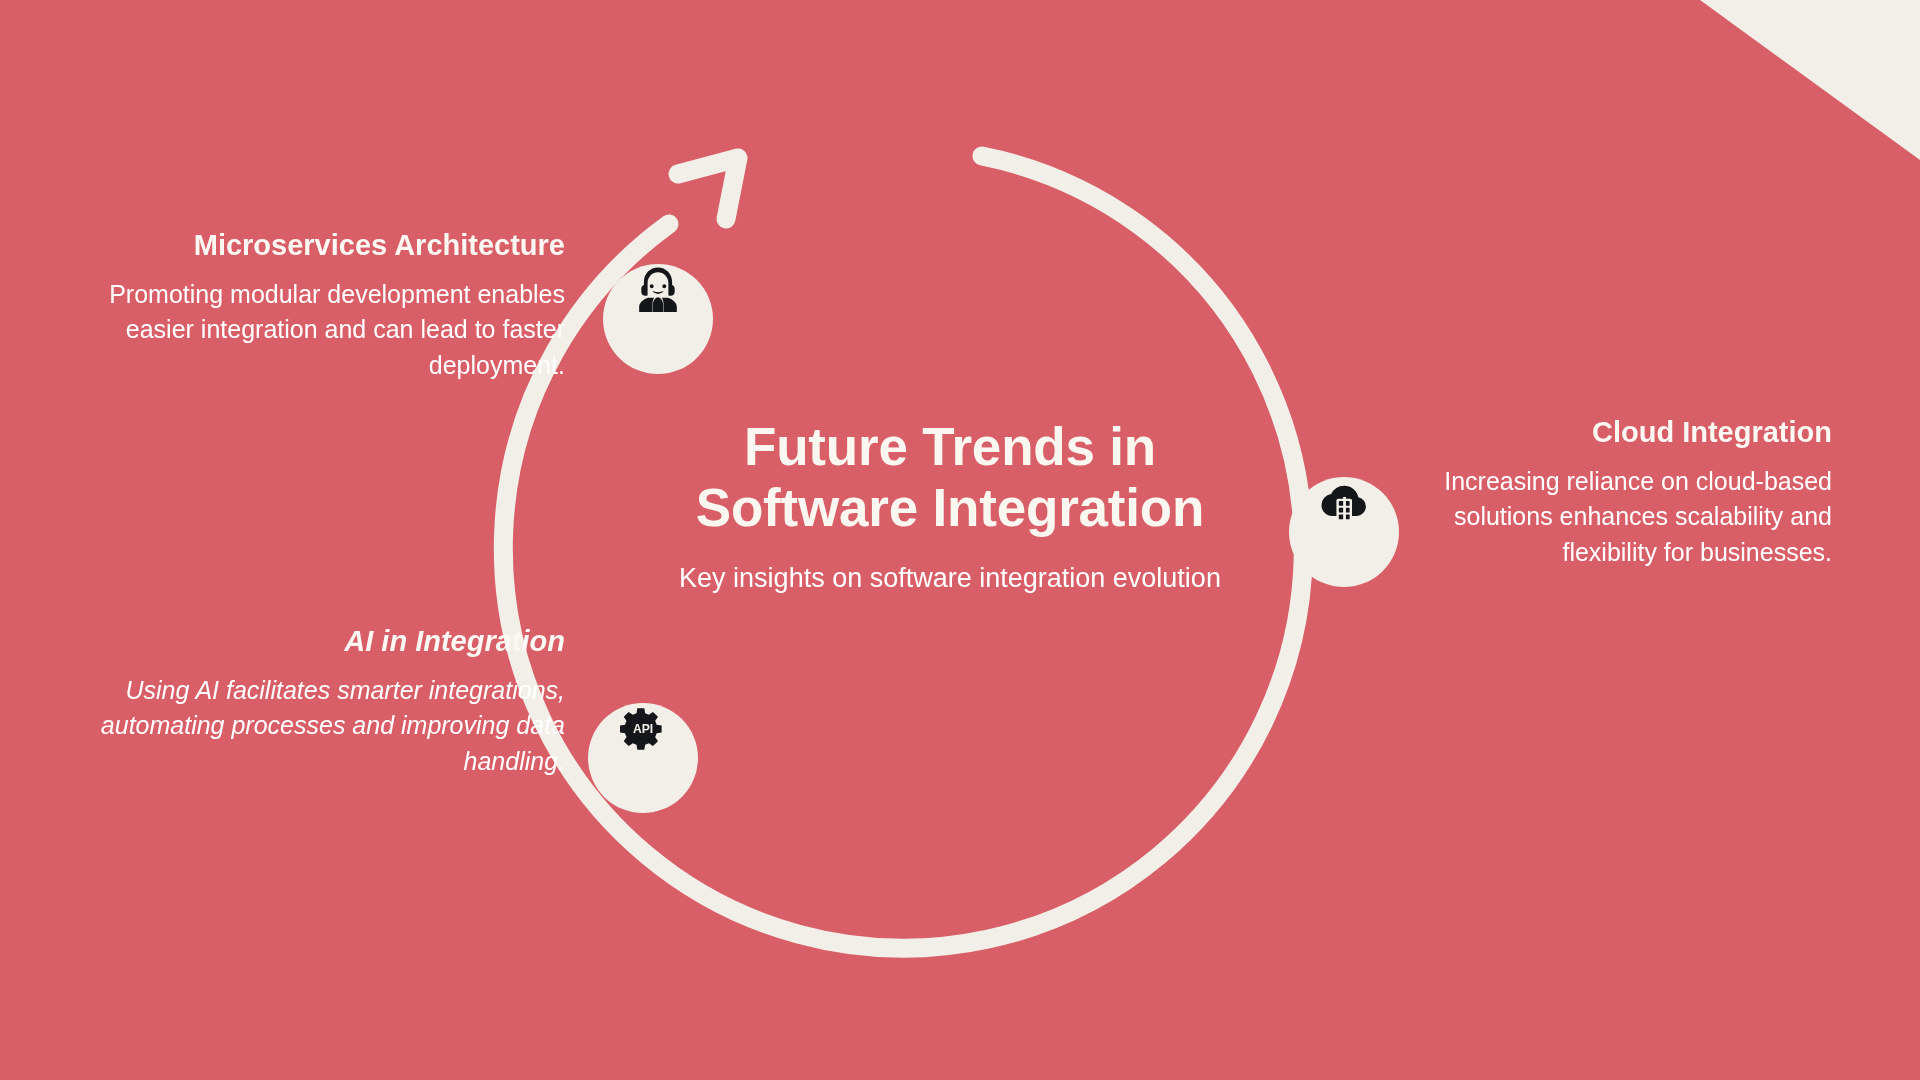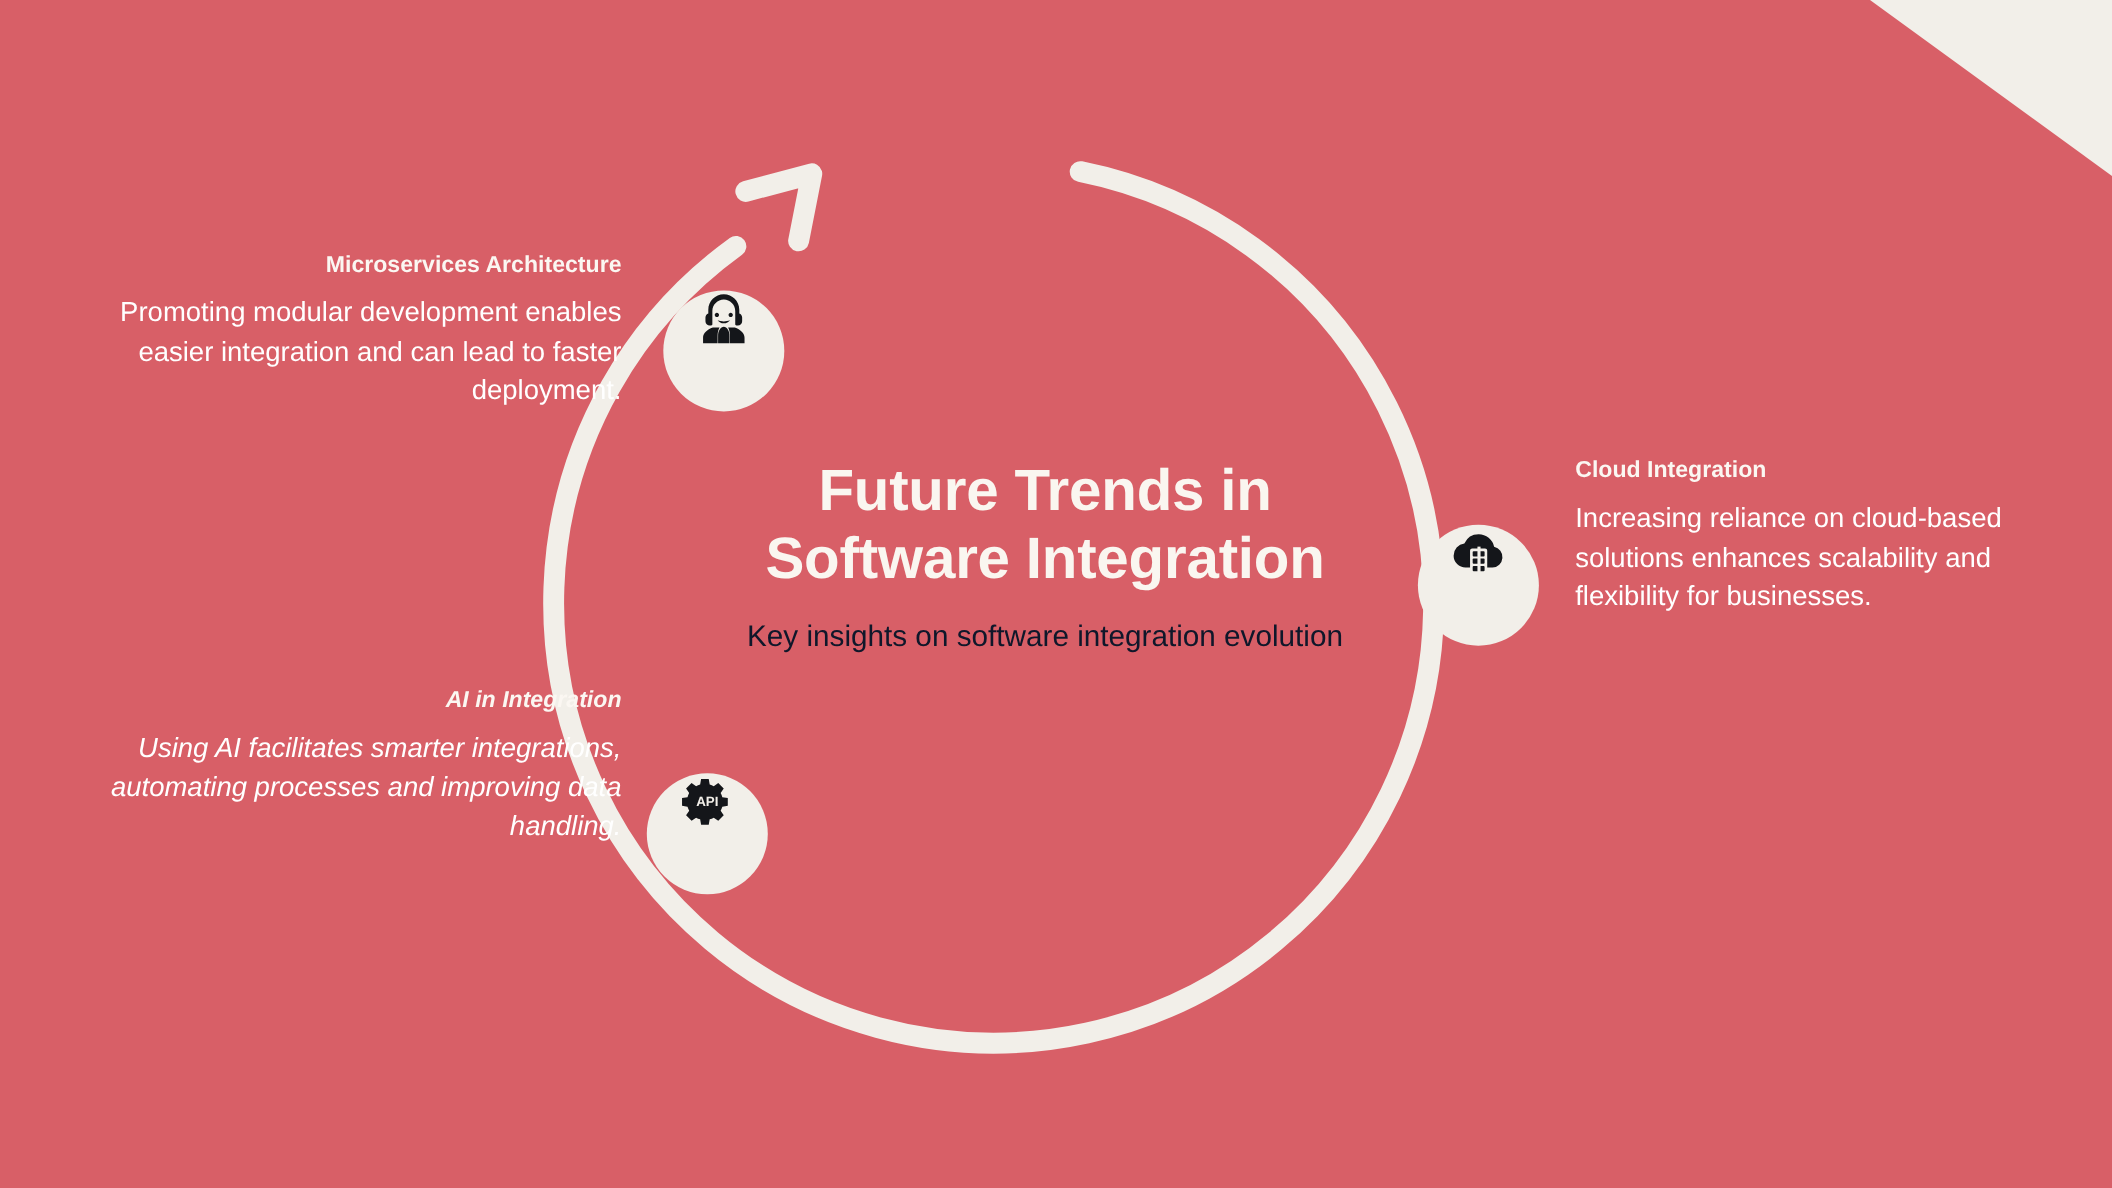--- a/index.html
+++ b/index.html
@@ -70,41 +70,41 @@
     font-weight: 700;
     line-height: 1.16;
     color: #faf6f0;
     letter-spacing: -0.2px;
     margin: 16px;
   }
   .center-subtitle {
     margin: 22px 0 0 0;
     font-size: 27px;
     line-height: 1.27;
-    color: #0f172a;
+    color: #ffffff;
     font-weight: 400;
   }
 
   
   .block { position: absolute; z-index: 3; }
   .block h3 {
     margin: 0 0 14px 0;
-    font-size: 21px;
+    font-size: 29px;
     font-weight: 700;
     color: #fbf7f2;
     line-height: 1.2;
   }
   .block p {
     margin: 0;
     font-size: 25px;
     line-height: 1.42;
     color: #ffffff;
     font-weight: 400;
   }
-  .block-right  { text-align: left; }
+  .block-right  { text-align: right; }
   .block-left   { text-align: right; }
 
   .block-microservices { left: 95px;  top: 228px;  width: 470px; }
   .block-ai            { left: 60px;  top: 624px;  width: 505px; font-style: italic; }
   .block-cloud         { left: 1432px; top: 415px; width: 400px; }
 </style>
 </head>
 <body>
 
 <div id="slide">

